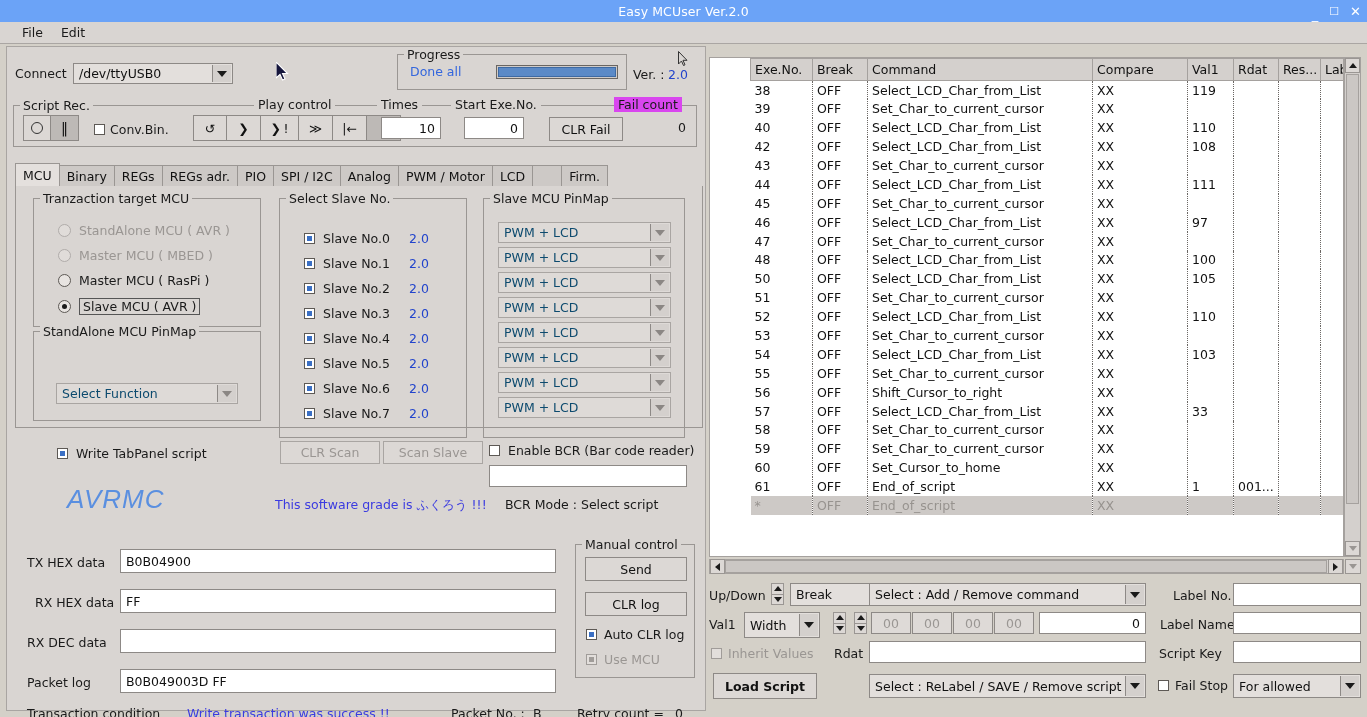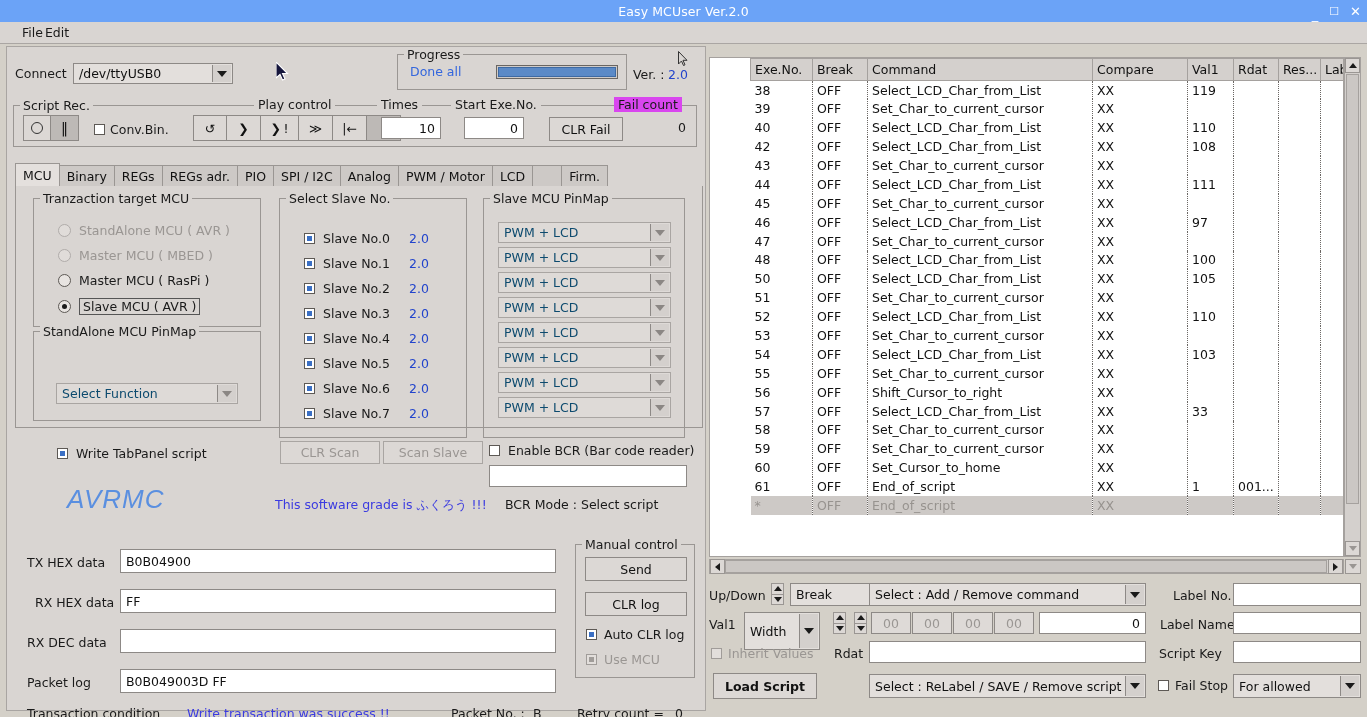--- a/index.html
+++ b/index.html
@@ -28,21 +28,21 @@
   }
   .win-btns span { cursor: default; line-height: 1; }
   .win-min { font-size: 13px; position: relative; top: 3px; }
   .win-max { font-size: 11px; }
   .win-close { font-size: 13px; font-weight: bold; }
 
   
   .menubar {
     position: absolute; left: 0; top: 22px; width: 1367px; height: 22px;
     background: #d9d5d2; border-bottom: 1px solid #aaa6a3;
-    display: flex; align-items: center; padding-left: 22px; gap: 2px;
+    display: flex; align-items: center; padding-left: 22px; gap: 18px;
   }
   .menubar .mi { font-size: 12.5px; color: #1a1a1a; }
 
   
   .leftpanel {
     position: absolute; left: 6px; top: 46px; width: 700px; height: 665px;
     background: #d9d5d2; border: 1px solid #a9a5a2;
   }
 
   .lbl { color: #1a1a1a; font-size: 12.5px; white-space: nowrap; }
@@ -761,21 +761,21 @@
     <div class="combo" style="position:absolute;left:160px;top:0px;width:277px;height:23px;">
       <span>Select : Add / Remove command</span>
       <span class="arrowbox">
           <i class="tri-d"></i>
         </span>
     </div>
     <div class="lbl" style="position:absolute;left:464px;top:5px;">Label No.</div>
     <div class="txtin" style="position:absolute;left:524px;top:0px;width:128px;height:23px;"></div>
 
     <div class="lbl" style="position:absolute;left:0;top:34px;">Val1</div>
-    <div class="combo" style="position:absolute;left:35px;top:29px;width:76px;height:38px;">
+    <div class="combo" style="position:absolute;left:35px;top:29px;width:76px;height:26px;">
       <span>Width</span>
       <span class="arrowbox">
           <i class="tri-d"></i>
         </span>
     </div>
     <div class="spin" style="position:absolute;left:124px;top:29px;">
       <div>
           <i class="tri-u-s"></i>
         </div>
       <div>

